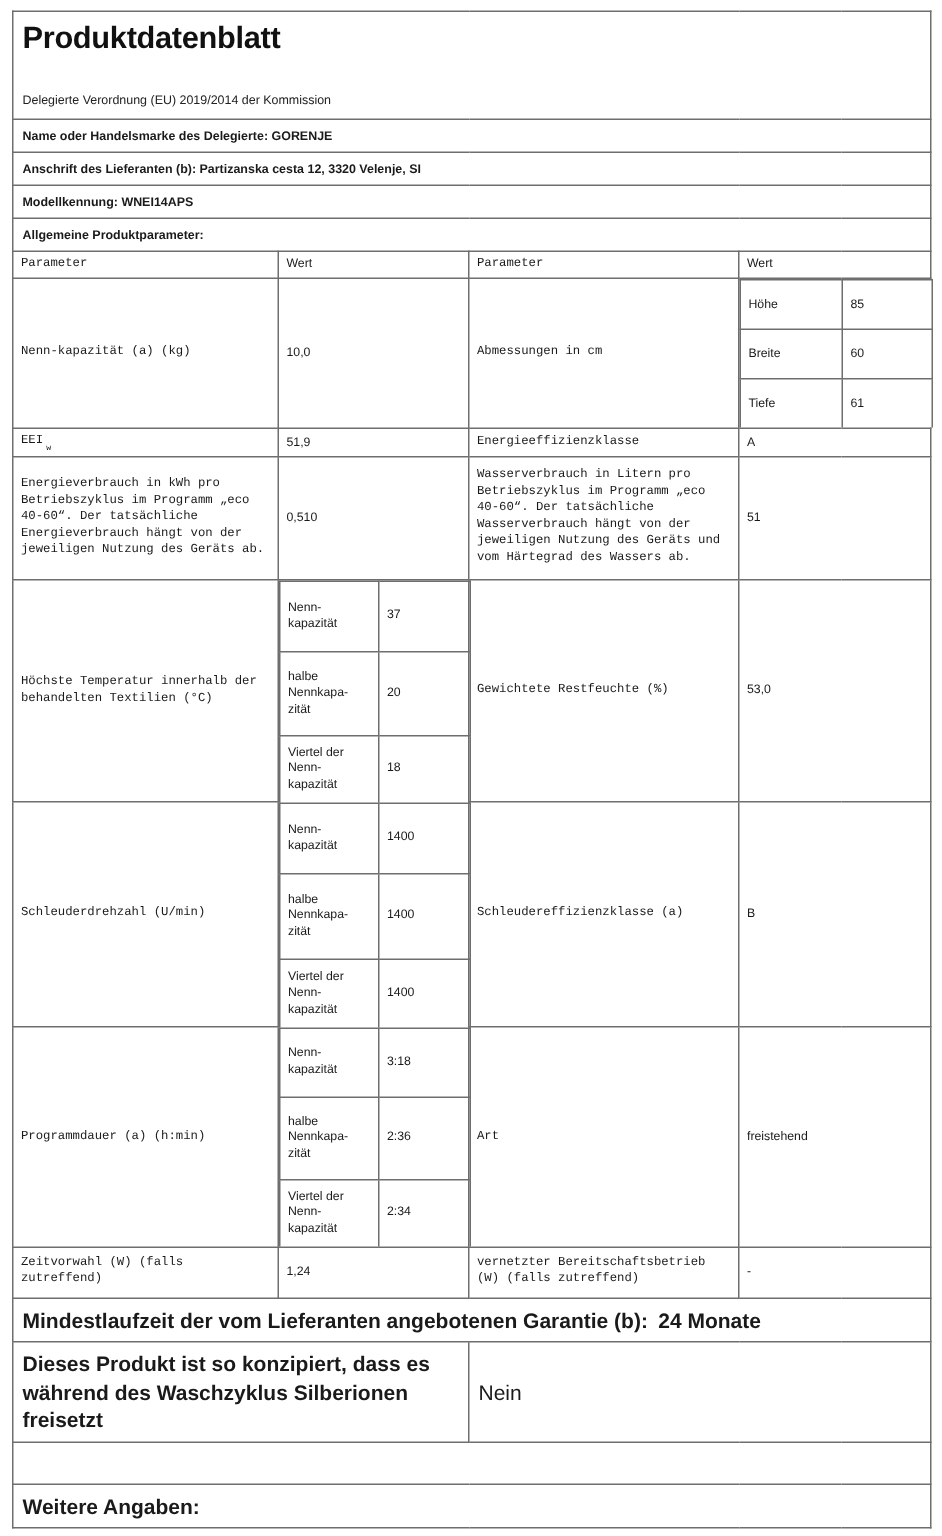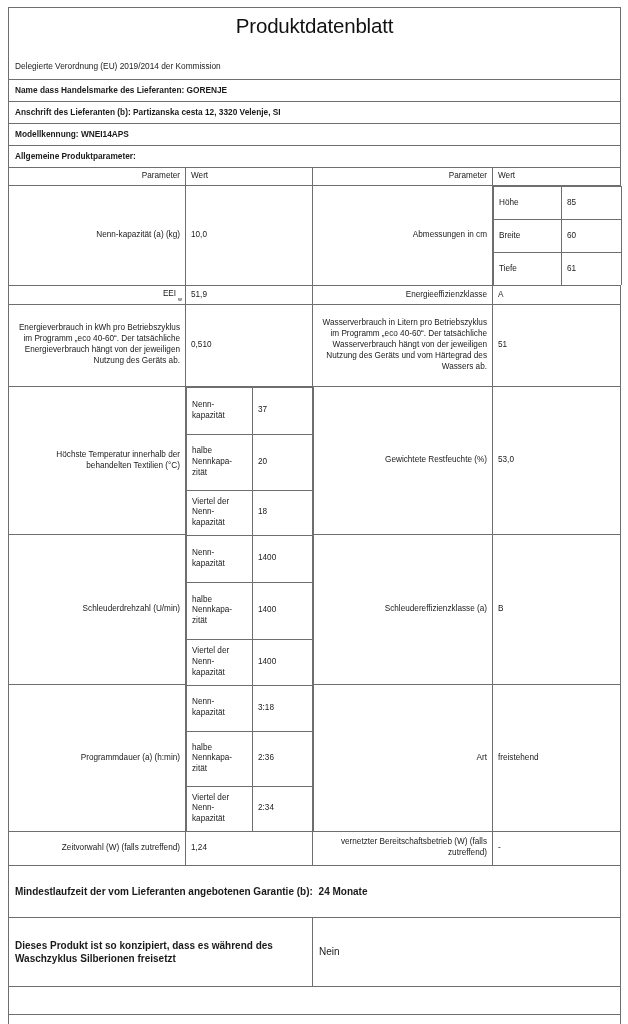--- a/index.html
+++ b/index.html
@@ -35,26 +35,25 @@
     word-wrap: break-word;
     overflow-wrap: break-word;
   }
   
   .title-cell {
     border-bottom: 1px solid #6e6e6e !important;
     padding: 7px 6px 8px 6px !important;
   }
   .doc-title {
     font-size: 20.5px;
-    font-weight: normal;
+    font-weight: bold;
     letter-spacing: -0.2px;
     line-height: 1.05;
     margin: 0 0 7px 0;
     color: #111;
-    text-align: center;
   }
   .doc-subtitle {
     font-size: 8.3px;
     font-weight: normal;
     color: #222;
     margin-top: 24px;
   }
   .meta-cell {
     padding: 5px 6px 5px 6px !important;
     font-size: 8.3px;
@@ -79,35 +78,35 @@
     font-size: 8.2px;
   }
   .inner td {
     border: 1px solid #6e6e6e;
     padding: 3px 5px;
     vertical-align: middle;
     word-wrap: break-word;
     overflow-wrap: break-word;
   }
   .c-center { text-align: left; }
-  .c-left   { text-align: right; }
+  .c-left   { text-align: left; font-family: Liberation Mono, monospace; }
   .sub {
     font-size: 5.4px;
     vertical-align: sub;
     position: relative;
     top: 2px;
     left: 2px;
     letter-spacing: 0;
   }
   .tall { line-height: 1.34; }
   .empty-cell { height: 21px; }
   .bold { font-weight: bold; }
   .foot-cell {
-    padding: 19px 6px !important;
-    font-size: 10px;
+    padding: 5px 6px !important;
+    font-size: 14px;
   }
 </style>
 </head>
 <body>
 
 <div class="sheet">
 
   <table class="doc">
     <colgroup>
       <col style="width:177px">
@@ -120,21 +119,21 @@
     <tbody>
         <tr>
       <td colspan="5" class="title-cell">
         <div class="doc-title">Produktdatenblatt</div>
         <div class="doc-subtitle">Delegierte Verordnung (EU) 2019/2014 der Kommission</div>
       </td>
     </tr>
 
     <tr>
       <td colspan="5" class="meta-cell">
-        <span class="meta-label">Name dass Handelsmarke des Lieferanten:</span>
+        <span class="meta-label">Name oder Handelsmarke des Delegierte:</span>
         <span class="meta-value">GORENJE</span>
       </td>
     </tr>
 
     <tr>
       <td colspan="5" class="meta-cell">
         <span class="meta-label">Anschrift des Lieferanten (b):</span>
         <span class="meta-value">Partizanska cesta 12, 3320 Velenje, SI</span>
       </td>
     </tr>

